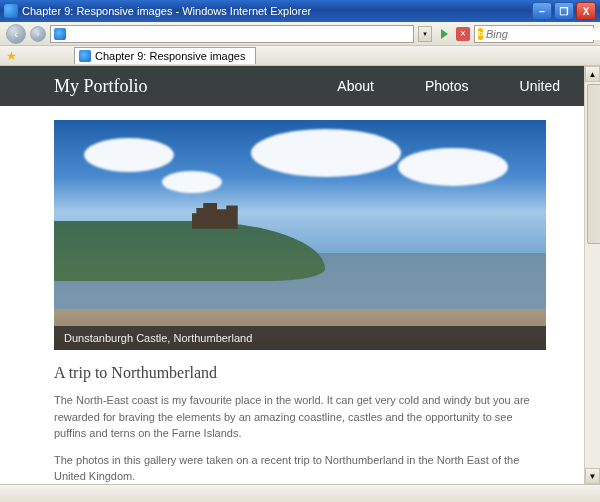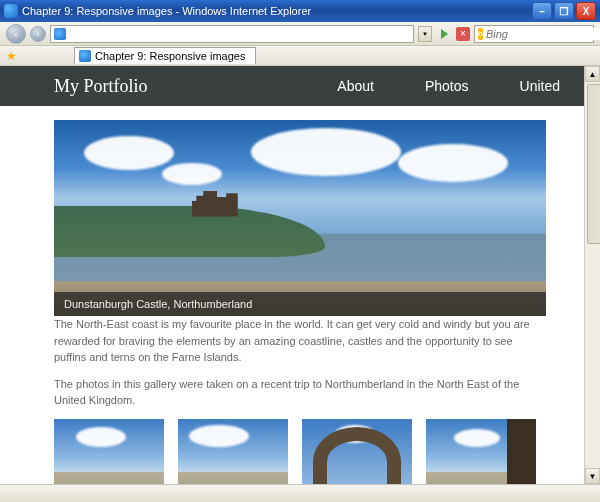--- a/index.html
+++ b/index.html
@@ -45,21 +45,21 @@
 
 
 .site-header { background:#3a3f3f; color:#fff; display:flex; align-items:center; justify-content:space-between; padding:0 40px 0 54px; height:40px;gap:12px; }
 .site-title { font-family: Georgia, "Times New Roman", serif; font-size:18px; font-weight:normal; }
 .site-nav { display:flex; gap:14px; }
 .site-nav span { font-family: Liberation Sans, sans-serif; font-size:14px; cursor:pointer;margin-left:37px; }
 
 .content { padding: 14px 54px; color:#555; font-family:"Trebuchet MS","Segoe UI",sans-serif; }
 
 
-.hero { position:relative; width:100%; height:196px; overflow:hidden; }
+.hero { position:relative; width:100%; height:230px; overflow:hidden; }
 .hero-sky { position:absolute; inset:0; background:linear-gradient(to bottom, #1e5fa8 0%, #4a8bd0 25%, #a3c8e8 40%, #78a9d3 58%, #5a8bb5 58%, #3f6a52 58%, #5c7d4e 70%, #8a9876 85%, #b8aa92 100%); }
 .cloud { position:absolute; background:#fff; border-radius:50%; filter: blur(1px); opacity:0.95; }
 .castle { position:absolute; left:28%; top:36%; width:46px; height:26px; background:#4a3c2e; clip-path: polygon(0 100%, 0 40%, 10% 40%, 10% 20%, 25% 20%, 25% 0, 55% 0, 55% 25%, 75% 25%, 75% 10%, 100% 10%, 100% 100%); }
 .hill { position:absolute; left:0; top:44%; width:55%; height:26%; background:linear-gradient(to bottom,#3f6a52,#4e7450); border-radius: 0 50% 20% 0 / 0 80% 20% 0; }
 .sea { position:absolute; left:0; right:0; top:58%; height:30%; background:linear-gradient(to bottom,#6f91a8,#7c99ad); }
 .shore { position:absolute; left:0; right:0; bottom:0; height:18%; background:linear-gradient(to bottom,#a89a82,#8c7d65); }
 .caption { position:absolute; left:0; right:0; bottom:0; background:rgba(30,30,30,0.72); color:#eee; font-size:11px; padding:6px 10px; }
 
 h2.article-title { font-family: Georgia, serif; font-size:16px; color:#444; font-weight:normal; margin:14px 0 10px; }
 .para { font-size:11px; line-height:1.5; color:#666; margin-bottom:10px; }
@@ -132,20 +132,21 @@
         <div class="cloud" style="left:40%;top:4%;width:150px;height:48px;"></div>
         <div class="cloud" style="left:70%;top:12%;width:110px;height:38px;"></div>
         <div class="cloud" style="left:22%;top:22%;width:60px;height:22px;"></div>
         <div class="sea"></div>
         <div class="hill"></div>
         <div class="castle"></div>
         <div class="shore"></div>
         <div class="caption">Dunstanburgh Castle, Northumberland</div>
       </div>
 
+      <h2 class="article-title">A trip to Northumberland</h2>
       <p class="para">The North-East coast is my favourite place in the world. It can get very cold and windy but you are rewarded for braving the elements by an amazing coastline, castles and the opportunity to see puffins and terns on the Farne Islands.</p>
       <p class="para">The photos in this gallery were taken on a recent trip to Northumberland in the North East of the United Kingdom.</p>
 
       <div class="thumbs">
         <div class="thumb">
           <div class="t-sky"></div>
           <div class="cloud" style="left:20%;top:10%;width:50px;height:20px;"></div>
 
         </div>
         <div class="thumb">

